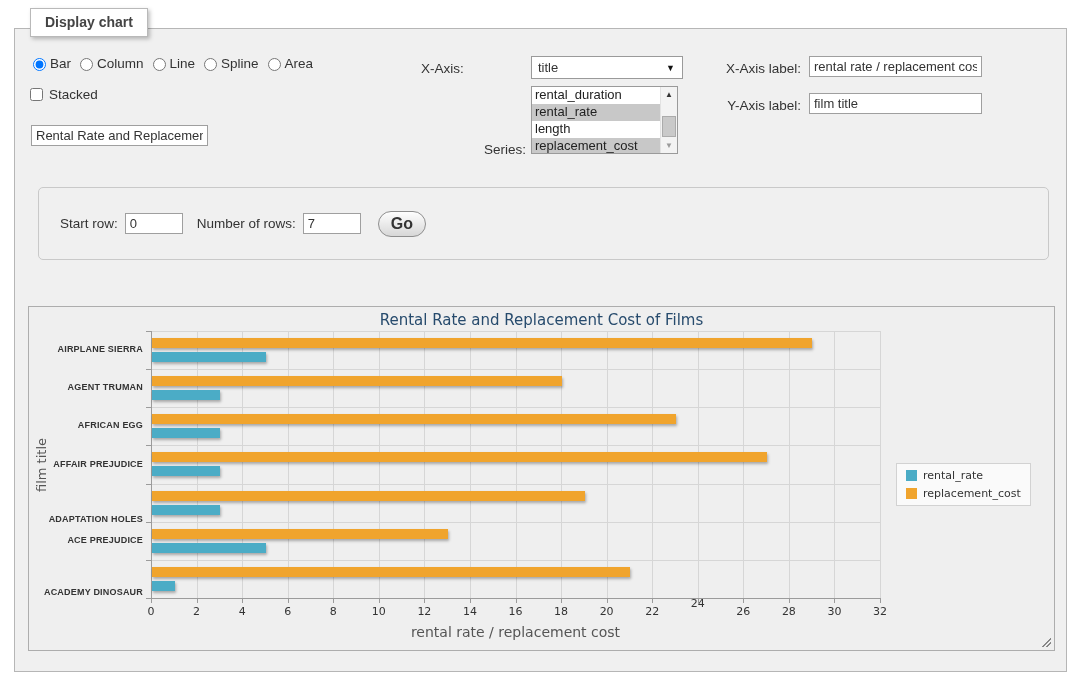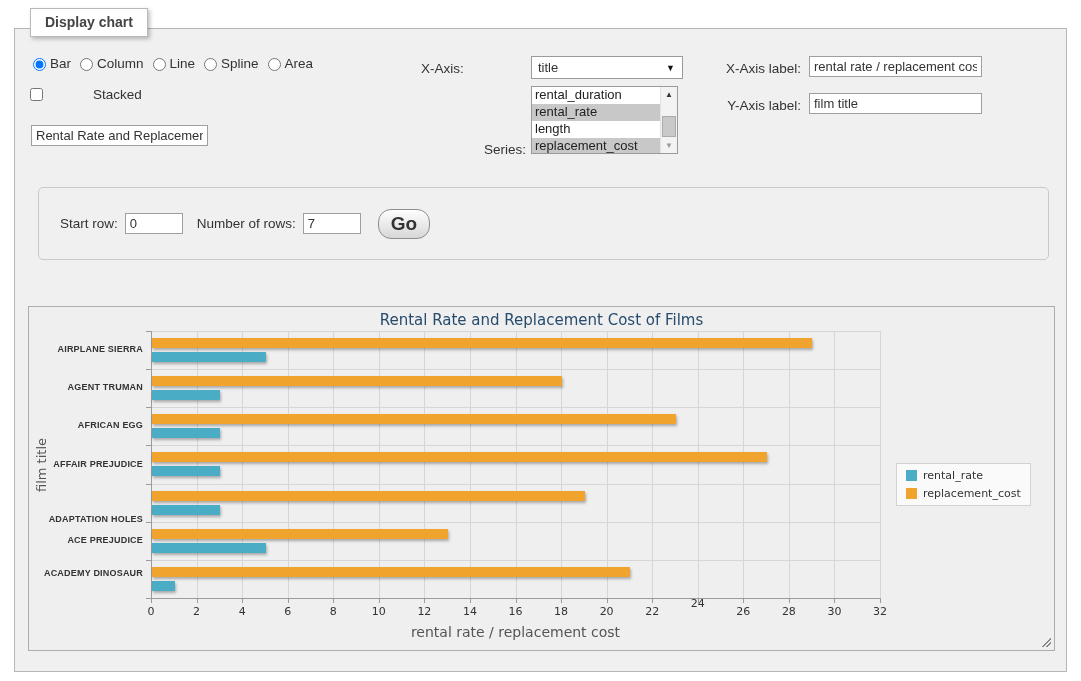--- a/index.html
+++ b/index.html
@@ -29,21 +29,21 @@
   
   .ctl-label { font-size: 13.5px; color: #333; }
   .chart-types {
     position: absolute; left: 18px; top: 27px;
     display: flex; align-items: center; font-size: 13.5px;
   }
   .chart-types label { display: flex; align-items: flex-end; margin-right: 9px; }
   .chart-types input { margin-right: 4px; }
   .stacked-row {
     position: absolute; left: 15px; top: 58px;
-    display: flex; align-items: center; font-size: 13.5px; gap: 44px;
+    display: flex; align-items: center; font-size: 13.5px;
   }
   .stacked-row input { margin-right: 6px; }
   .text-input {
     border: 1px solid #9f9f9f; background: #fff;
     font-size: 13px; color: #333; font-family: "Liberation Sans", sans-serif;
     padding: 1px 4px; height: 21px;
   }
   .chart-title-input { position: absolute; left: 16px; top: 96px; width: 177px; }
   .xaxis-caption  { position: absolute; left: 406px; top: 32px; width: 105px; text-align: left; }
   .series-caption { position: absolute; left: 406px; top: 113px; width: 105px; text-align: right; }
@@ -90,21 +90,21 @@
     display: flex; align-items: center; padding-left: 21px;
   }
   .rows-box .text-input { width: 58px; }
   .rows-box .lbl { font-size: 13.5px; margin-right: 7px; }
   .rows-box .gap { width: 14px; }
   .go-button {
     margin-left: 17px;
     border: 1px solid #8e8e8e; border-radius: 13px;
     background: linear-gradient(#fefefe, #d7d7d7);
     font-family: "Liberation Sans", sans-serif;
-    font-size: 19px; font-weight: 600; color: #333;
+    font-size: 16px; font-weight: 600; color: #333;
     padding: 3px 12px; cursor: pointer;
   }
   
   .chart-box {
     position: absolute; left: 13px; top: 277px; width: 1027px; height: 345px;
     background: #efefef; border: 1px solid #adadad;
     font-family: "DejaVu Sans", sans-serif;
   }
   .chart-title {
     position: absolute; top: 4px; left: 0; width: 100%;
@@ -316,15 +316,15 @@
       <div class="bar" style="left: 123px; top: 159.429px; width: 68.1159px; height: 10px; background: rgb(75, 172, 198);"></div>
       <div class="cat-label" style="top: 151.5px;">AFFAIR PREJUDICE</div>
       <div class="bar" style="left: 123px; top: 183.571px; width: 432.616px; height: 10px; background: rgb(240, 164, 45);"></div>
       <div class="bar" style="left: 123px; top: 197.571px; width: 68.1159px; height: 10px; background: rgb(75, 172, 198);"></div>
       <div class="cat-label" style="top: 207px;">ADAPTATION HOLES</div>
       <div class="bar" style="left: 123px; top: 221.714px; width: 295.928px; height: 10px; background: rgb(240, 164, 45);"></div>
       <div class="bar" style="left: 123px; top: 235.714px; width: 113.678px; height: 10px; background: rgb(75, 172, 198);"></div>
       <div class="cat-label" style="top: 227.786px;">ACE PREJUDICE</div>
       <div class="bar" style="left: 123px; top: 259.857px; width: 478.178px; height: 10px; background: rgb(240, 164, 45);"></div>
       <div class="bar" style="left: 123px; top: 273.857px; width: 22.5534px; height: 10px; background: rgb(75, 172, 198);"></div>
-      <div class="cat-label" style="top: 261px;">ACADEMY DINOSAUR</div>
+      <div class="cat-label" style="top: 280px;">ACADEMY DINOSAUR</div>
     </div>
 </div>
 
 </body></html>

